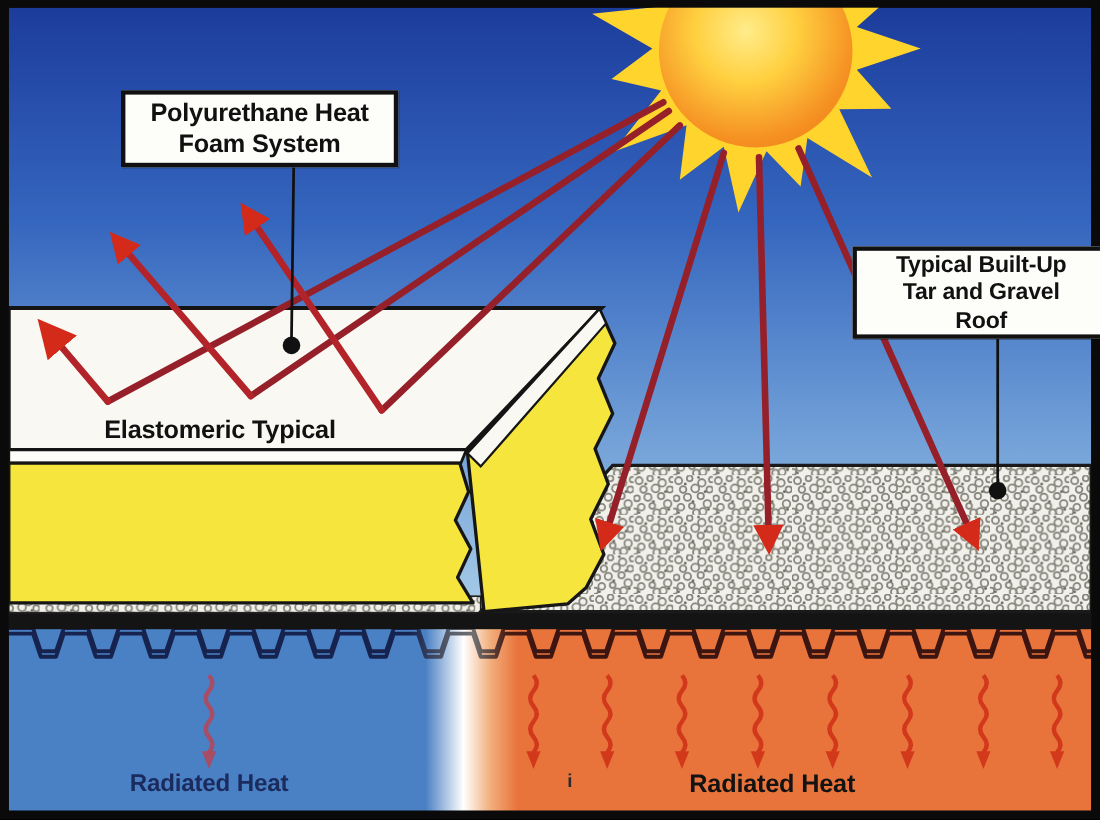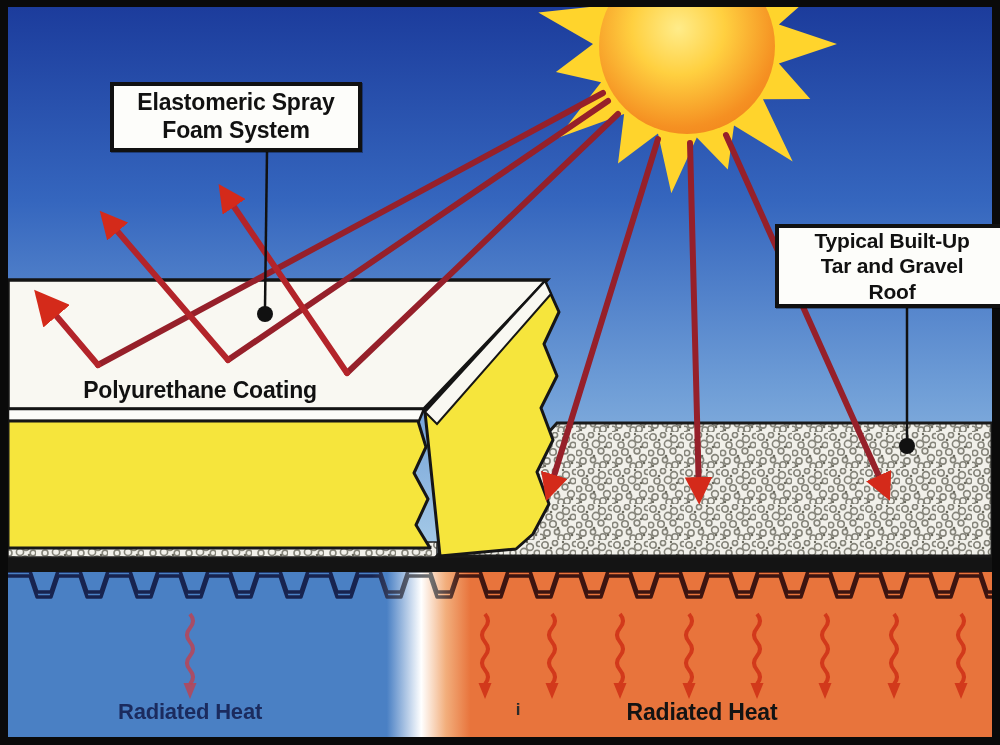--- a/index.html
+++ b/index.html
@@ -168,23 +168,23 @@
   </g>
 
   <g fill="#0a0a0a">
     <rect x="0" y="0" width="1000" height="7"></rect>
     <rect x="0" y="737" width="1000" height="8"></rect>
     <rect x="0" y="0" width="8" height="745"></rect>
     <rect x="992" y="0" width="8" height="745"></rect>
   </g>
 </svg>
 
-<div class="lbl callout callout-foam">Elastomeric Spray
+<div class="lbl callout callout-foam">Polyurethane Heat
 Foam System</div>
 <div class="lbl callout callout-tar">Typical Built-Up
 Tar and Gravel
 Roof</div>
-<div class="lbl lbl-elastomeric">Polyurethane Coating</div>
+<div class="lbl lbl-elastomeric">Elastomeric Typical</div>
 <div class="lbl lbl-heat-left">Radiated Heat</div>
 <div class="lbl lbl-heat-right">Radiated Heat</div>
 <div class="lbl stray">i</div>
 
 </div>
 
 </body></html>

